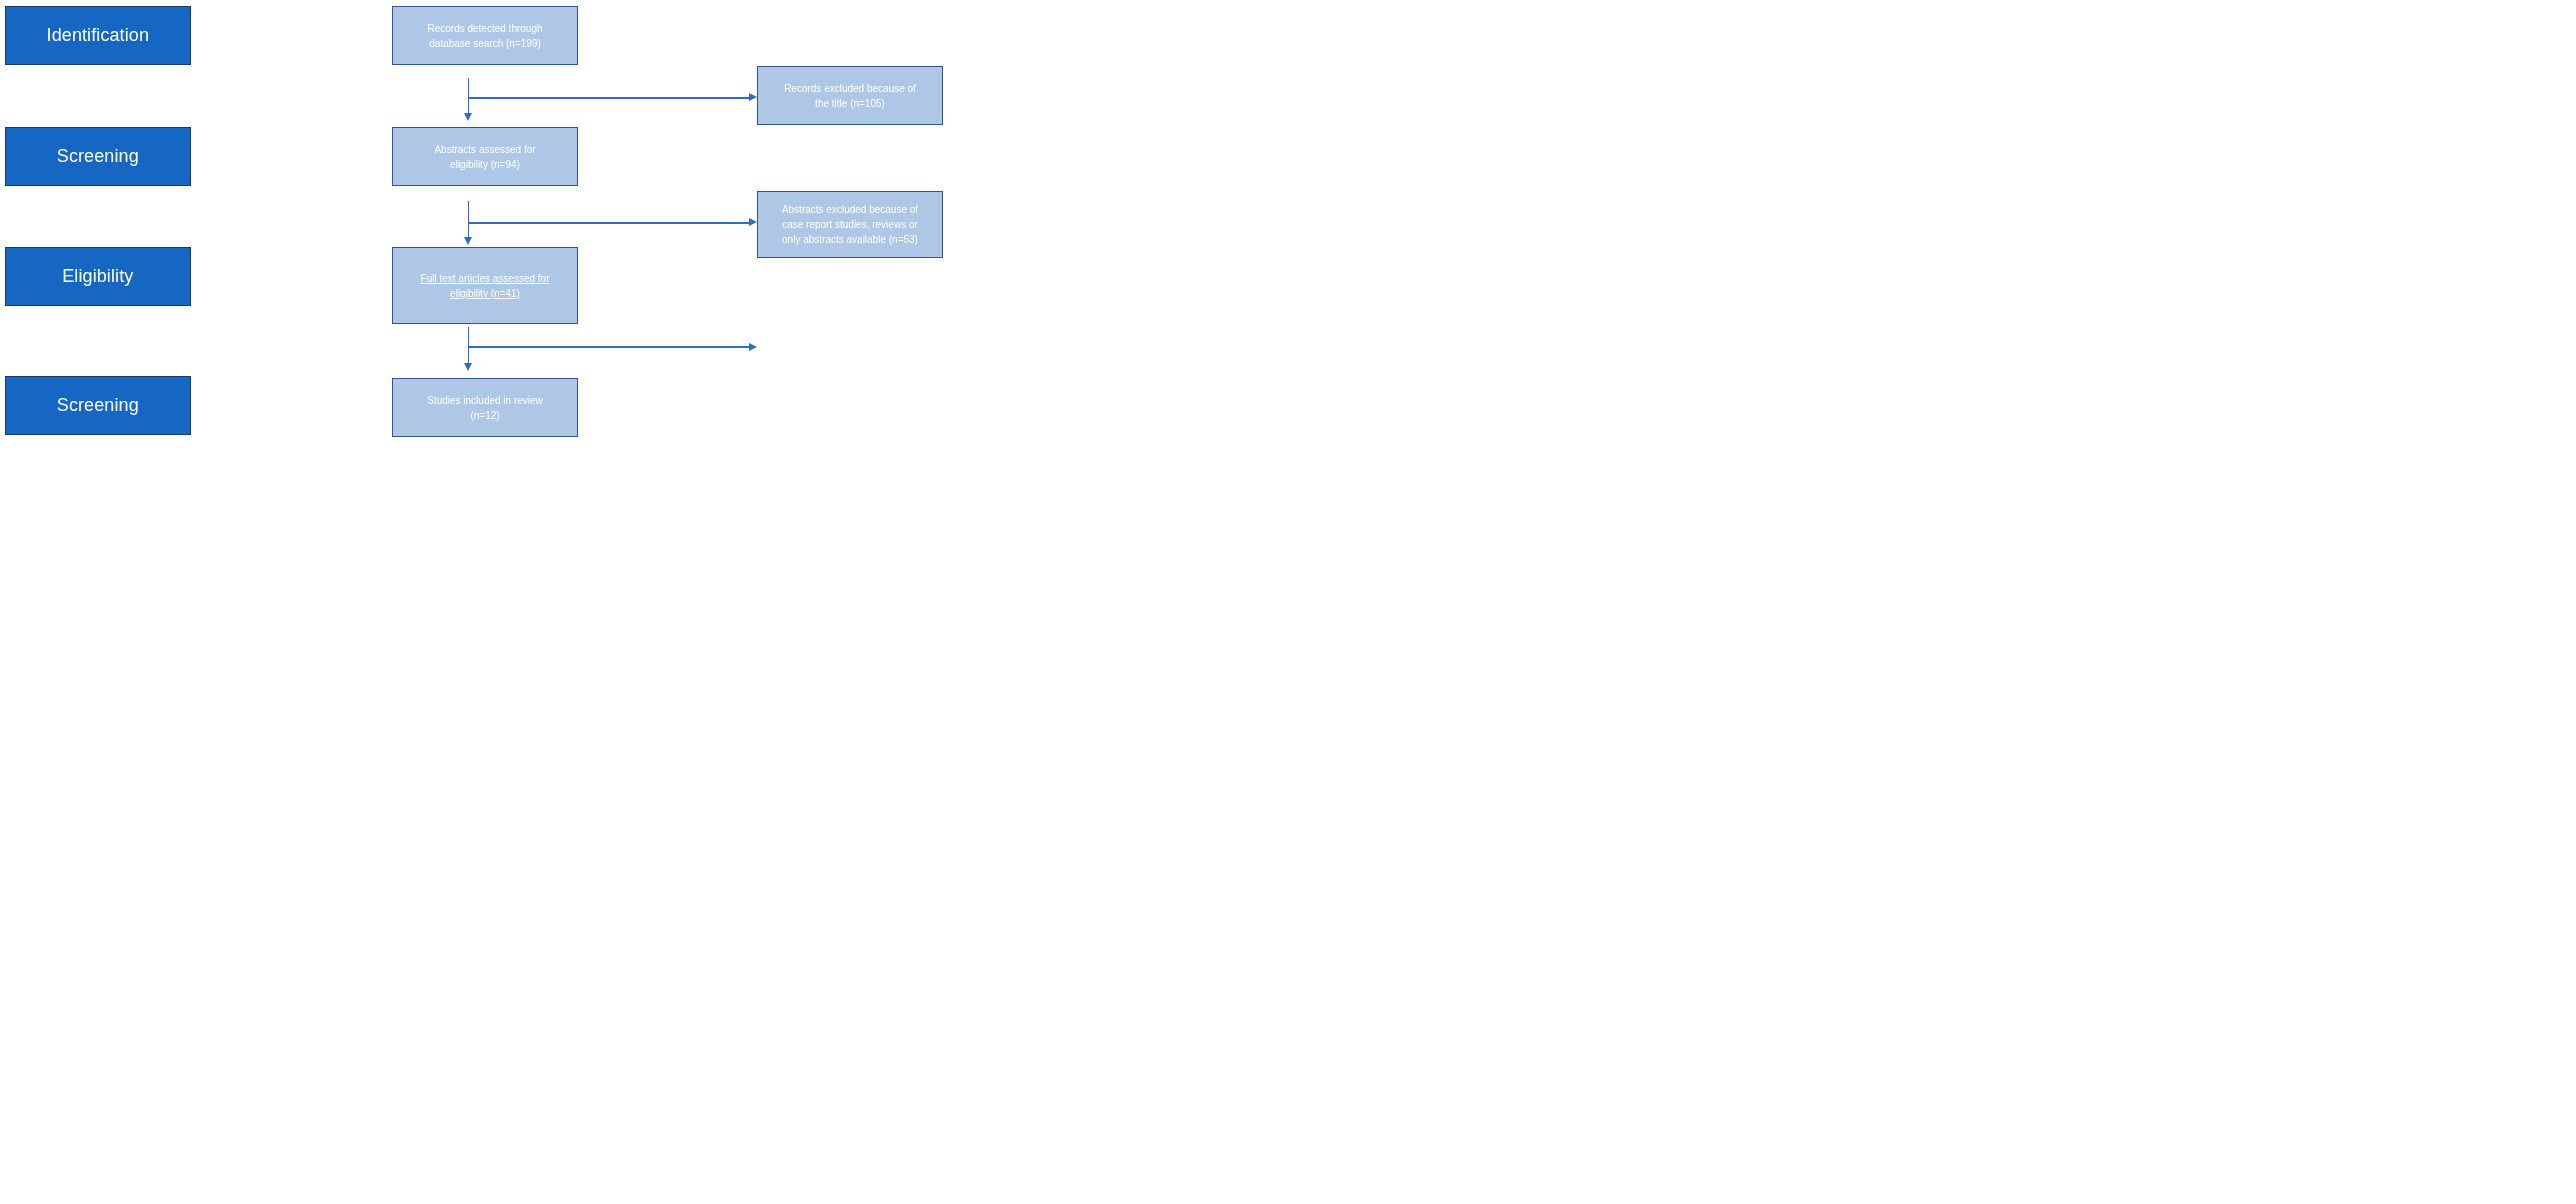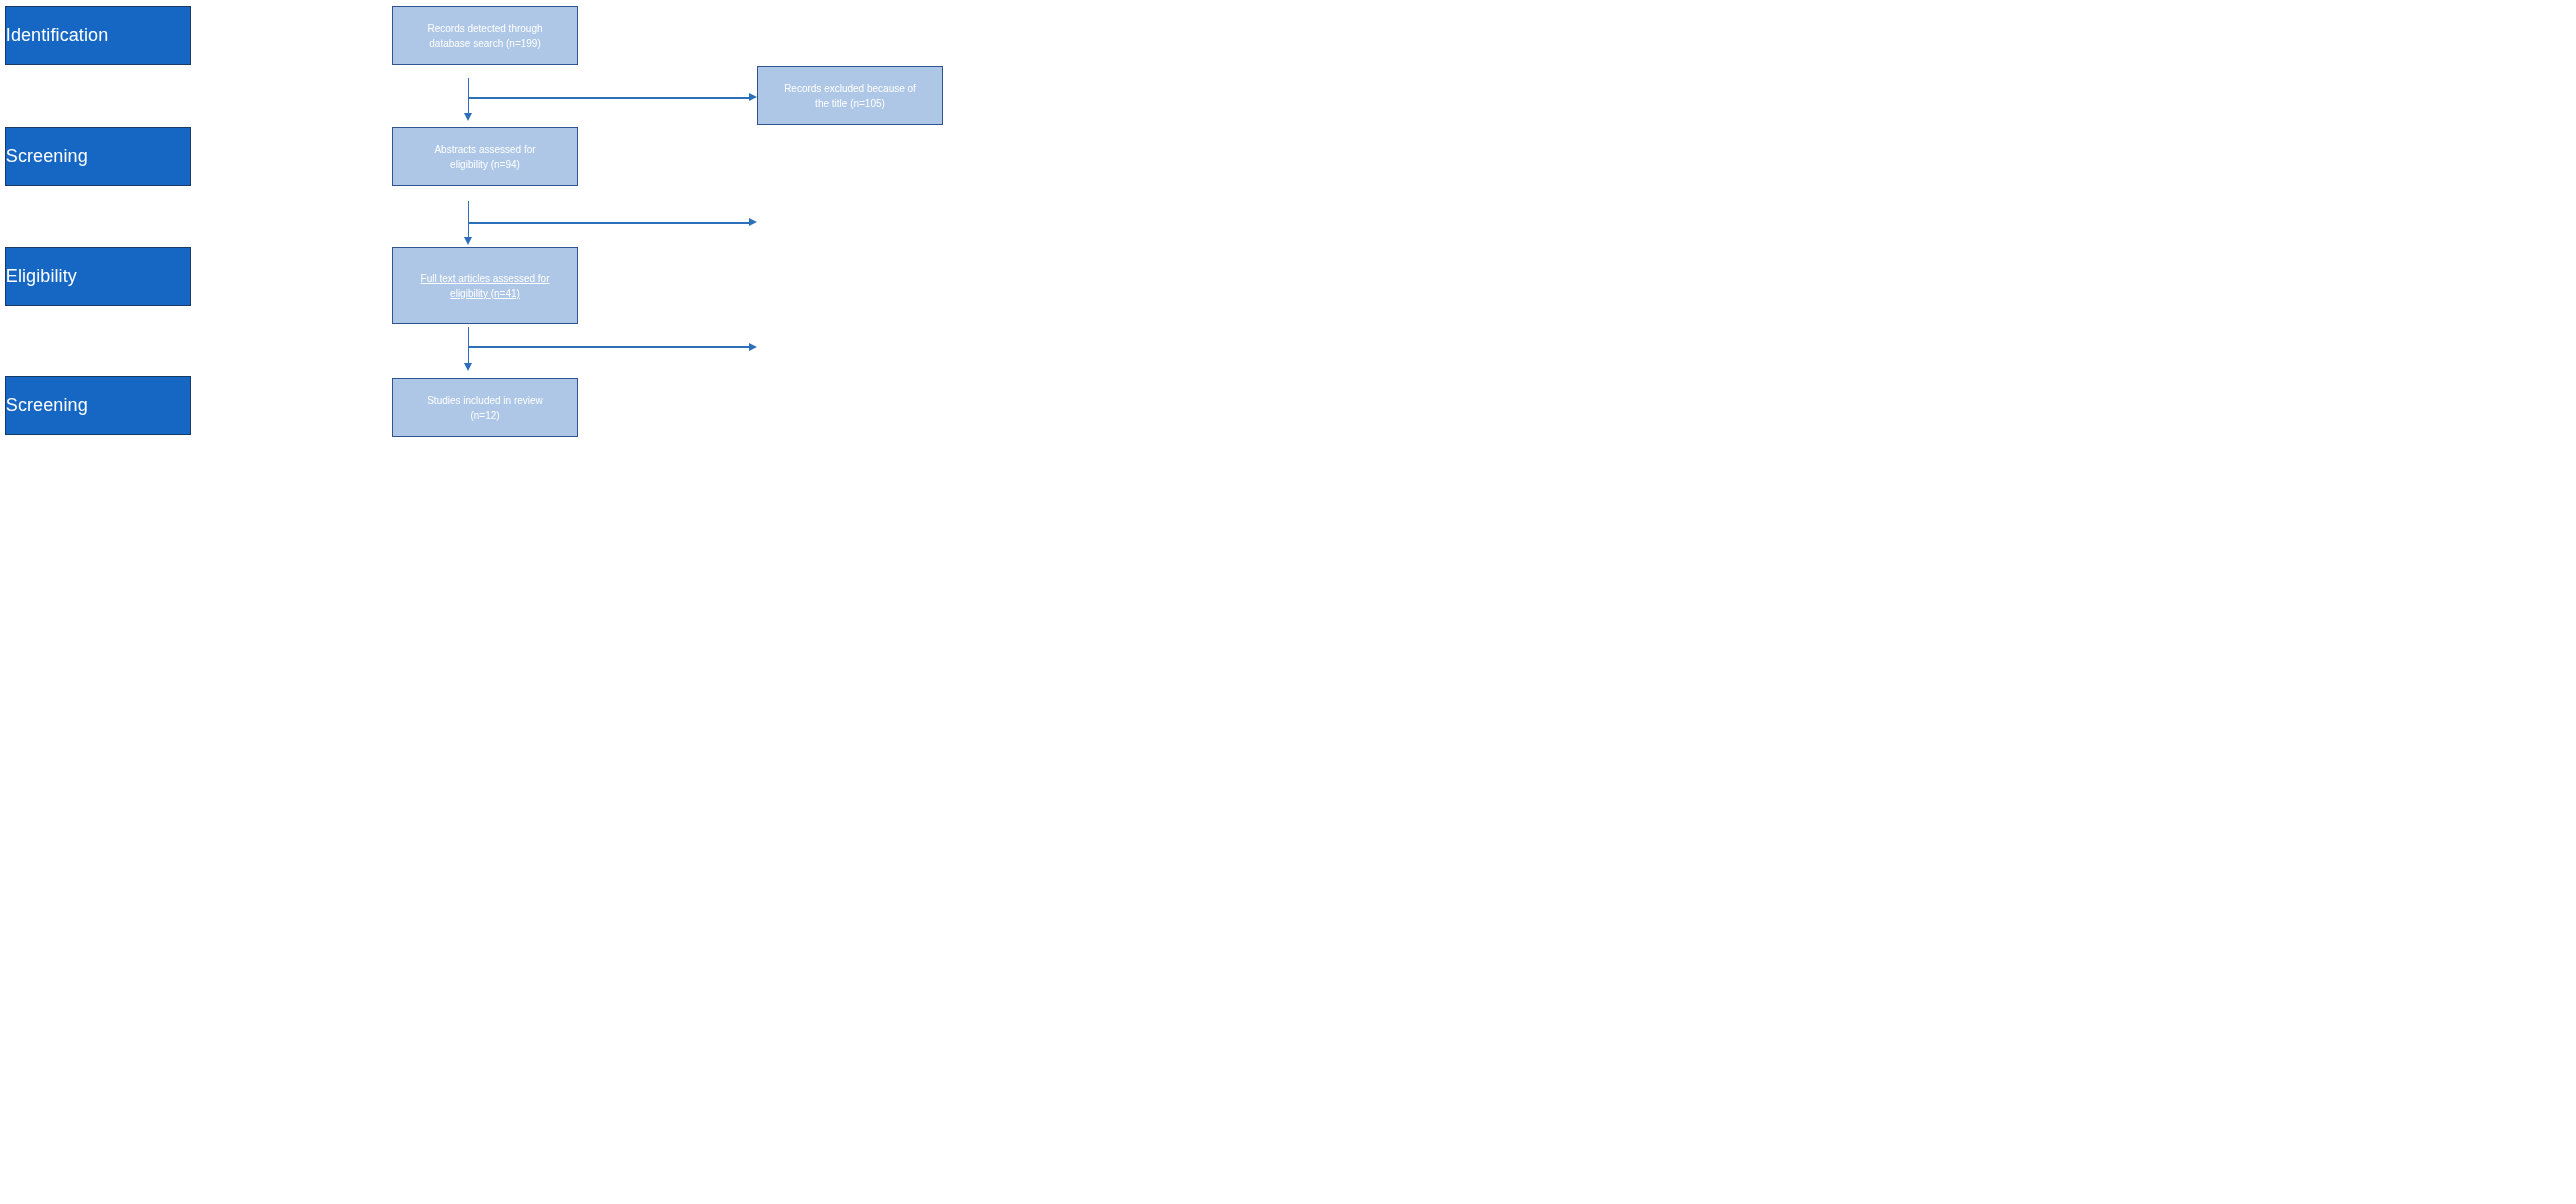--- a/index.html
+++ b/index.html
@@ -11,21 +11,21 @@
   *{box-sizing:border-box;}
   .canvas{
     position:relative; width:949px; height:445px; margin:0;
     background:var(--background,#fff);
     font-family:"Liberation Sans", sans-serif;
     overflow:hidden;
   }
   .stage{
     position:absolute; left:4.8px; width:186px; height:59px;
     background:var(--stage-fill); border:1.2px solid var(--stage-border);
-    display:flex; align-items:center; justify-content:flex-start;
+    display:flex; align-items:center; justify-content:center;
     color:var(--text); font-size:18px; letter-spacing:0.1px;
   }
   .flow,.excl{
     position:absolute;
     background:var(--flow-fill); border:1.2px solid var(--flow-border);
     display:flex; align-items:center; justify-content:center;
     text-align:center; color:var(--text);
     font-size:10px; line-height:1.5;
   }
   .flow{ left:392px; width:186px; padding:0 22px; }
@@ -70,20 +70,23 @@
   <div class="flow" style="top:247px;height:77px;text-decoration:underline;">
     <span>Full text articles assessed for eligibility (n=41)</span>
   </div>
   <div class="flow" style="top:378px;height:59px;">
     <span>Studies included in review (n=12)</span>
   </div>
 
   <div class="excl" style="top:66px;height:59px;">
     <span>Records excluded because of the title (n=105)</span>
   </div>
+  <div class="excl" style="top:191px;height:67px;">
+    <span>Abstracts excluded because of case report studies, reviews or only abstracts available (n=53)</span>
+  </div>
 
   <div class="vline" style="left:468px;top:78px;height:35px;"></div>
   <div class="arr-down" style="left:464px;top:113px;"></div>
   <div class="hline" style="left:468px;top:97px;width:281px;"></div>
   <div class="arr-right" style="left:749px;top:93px;"></div>
 
   <div class="vline" style="left:468px;top:201px;height:38px;"></div>
   <div class="arr-down" style="left:464px;top:237px;"></div>
   <div class="hline" style="left:468px;top:222px;width:281px;"></div>
   <div class="arr-right" style="left:749px;top:218px;"></div>

